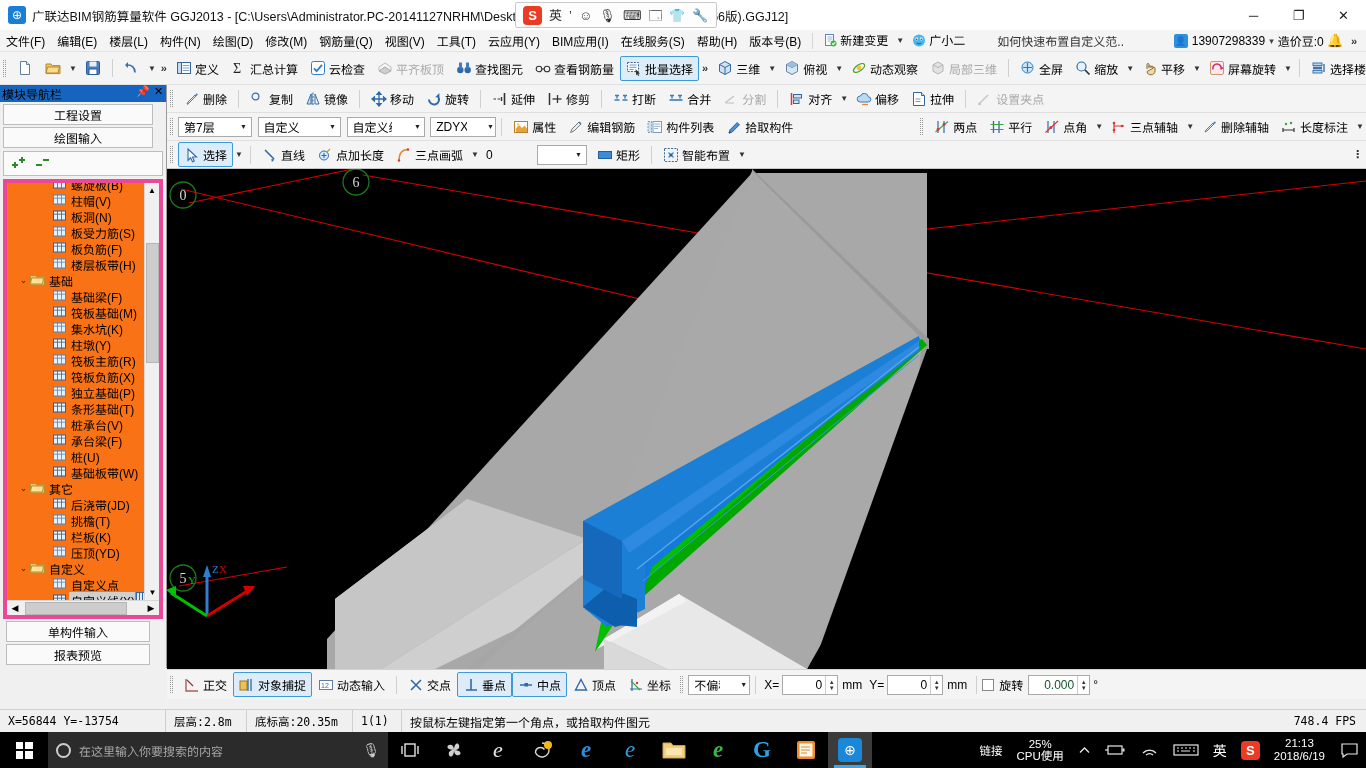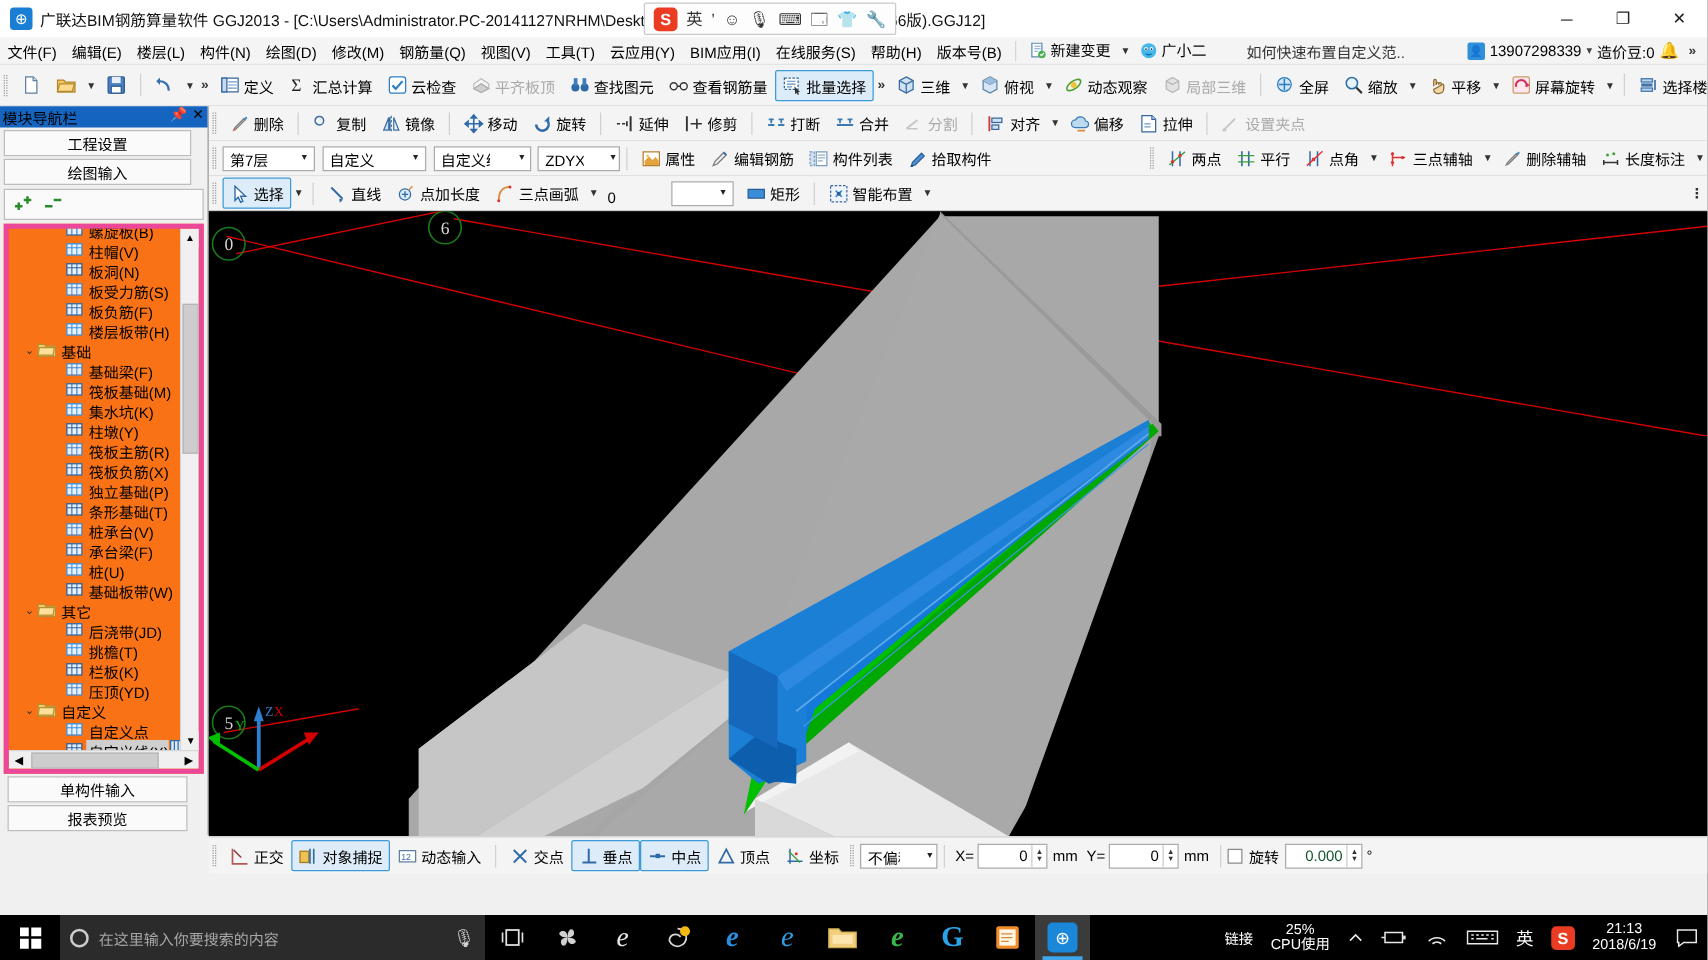--- a/index.html
+++ b/index.html
@@ -67,21 +67,21 @@
   .tb-item.sel{ border:1px solid #3c9ad9; background:#dcecf8; }
   .tb-item.dis{ color:#aaa; }
   .vsep{ width:1px; height:18px; background:#d0d0d0; margin:0 5px; flex:0 0 auto; }
   .grip{ width:3px;height:17px;border-left:1px dotted #999;border-right:1px dotted #999;
     margin:0 5px 0 3px; flex:0 0 auto;}
   .caret{ font-size:8px; color:#333; padding:0 2px; }
   .chev2{ font-size:11px; color:#333; padding:0 3px; font-weight:bold;}
   .ico{ width:16px;height:16px;display:inline-block;flex:0 0 auto;position:relative; }
 
   
-  .combo{ display:flex;align-items:flex-end;border:1px solid #aaa;background:#fff;height:20px;
+  .combo{ display:flex;align-items:center;border:1px solid #aaa;background:#fff;height:20px;
     font-size:12px;padding:0 0 0 5px;gap:19px;}
   .combo .cv{ white-space:nowrap; overflow:hidden; }
   .combo .cb{ width:15px;height:18px;display:flex;align-items:center;justify-content:center;
     font-size:7px;color:#222;margin-left:auto;}
   .spin{ display:flex;align-items:stretch;border:1px solid #aaa;background:#fff;height:20px; }
   .spin input{ border:0;outline:0;text-align:right;font-size:12px;padding-right:3px;
     font-family:inherit;background:transparent;}
   .spin .arrows{ width:12px;display:flex;flex-direction:column;justify-content:center;
     align-items:center;border-left:1px solid #ccc;}
   .spin .arrows span{ font-size:6px;line-height:6px;color:#333;}
@@ -1170,20 +1170,32 @@
     <span class="spin" style="width:62px">
       <input style="width: 48px; color: #14532d;" value="0.000">
       <span class="arrows">
           <span>▲</span>
           <span>▼</span>
         </span>
     </span>
     <span style="padding-left:3px">°</span>
   </div>
 
+  <div class="statusbar">
+    <div class="sb-cell" style="width:165px">X=56844  Y=-13754</div>
+    <div class="sb-div"></div>
+    <div class="sb-cell" style="width:80px">层高:2.8m</div>
+    <div class="sb-div"></div>
+    <div class="sb-cell" style="width:105px">底标高:20.35m</div>
+    <div class="sb-div"></div>
+    <div class="sb-cell" style="width:48px">1(1)</div>
+    <div class="sb-div"></div>
+    <div class="sb-cell sb-grow" style="font-family:'Liberation Sans',sans-serif;font-size:12px">按鼠标左键指定第一个角点，或拾取构件图元</div>
+    <div class="sb-cell fps">748.4 FPS</div>
+  </div>
 
   <div class="taskbar">
     <div class="start">
       <div class="winlogo">
           <i></i>
           <i></i>
           <i></i>
           <i></i>
         </div>
     </div>

